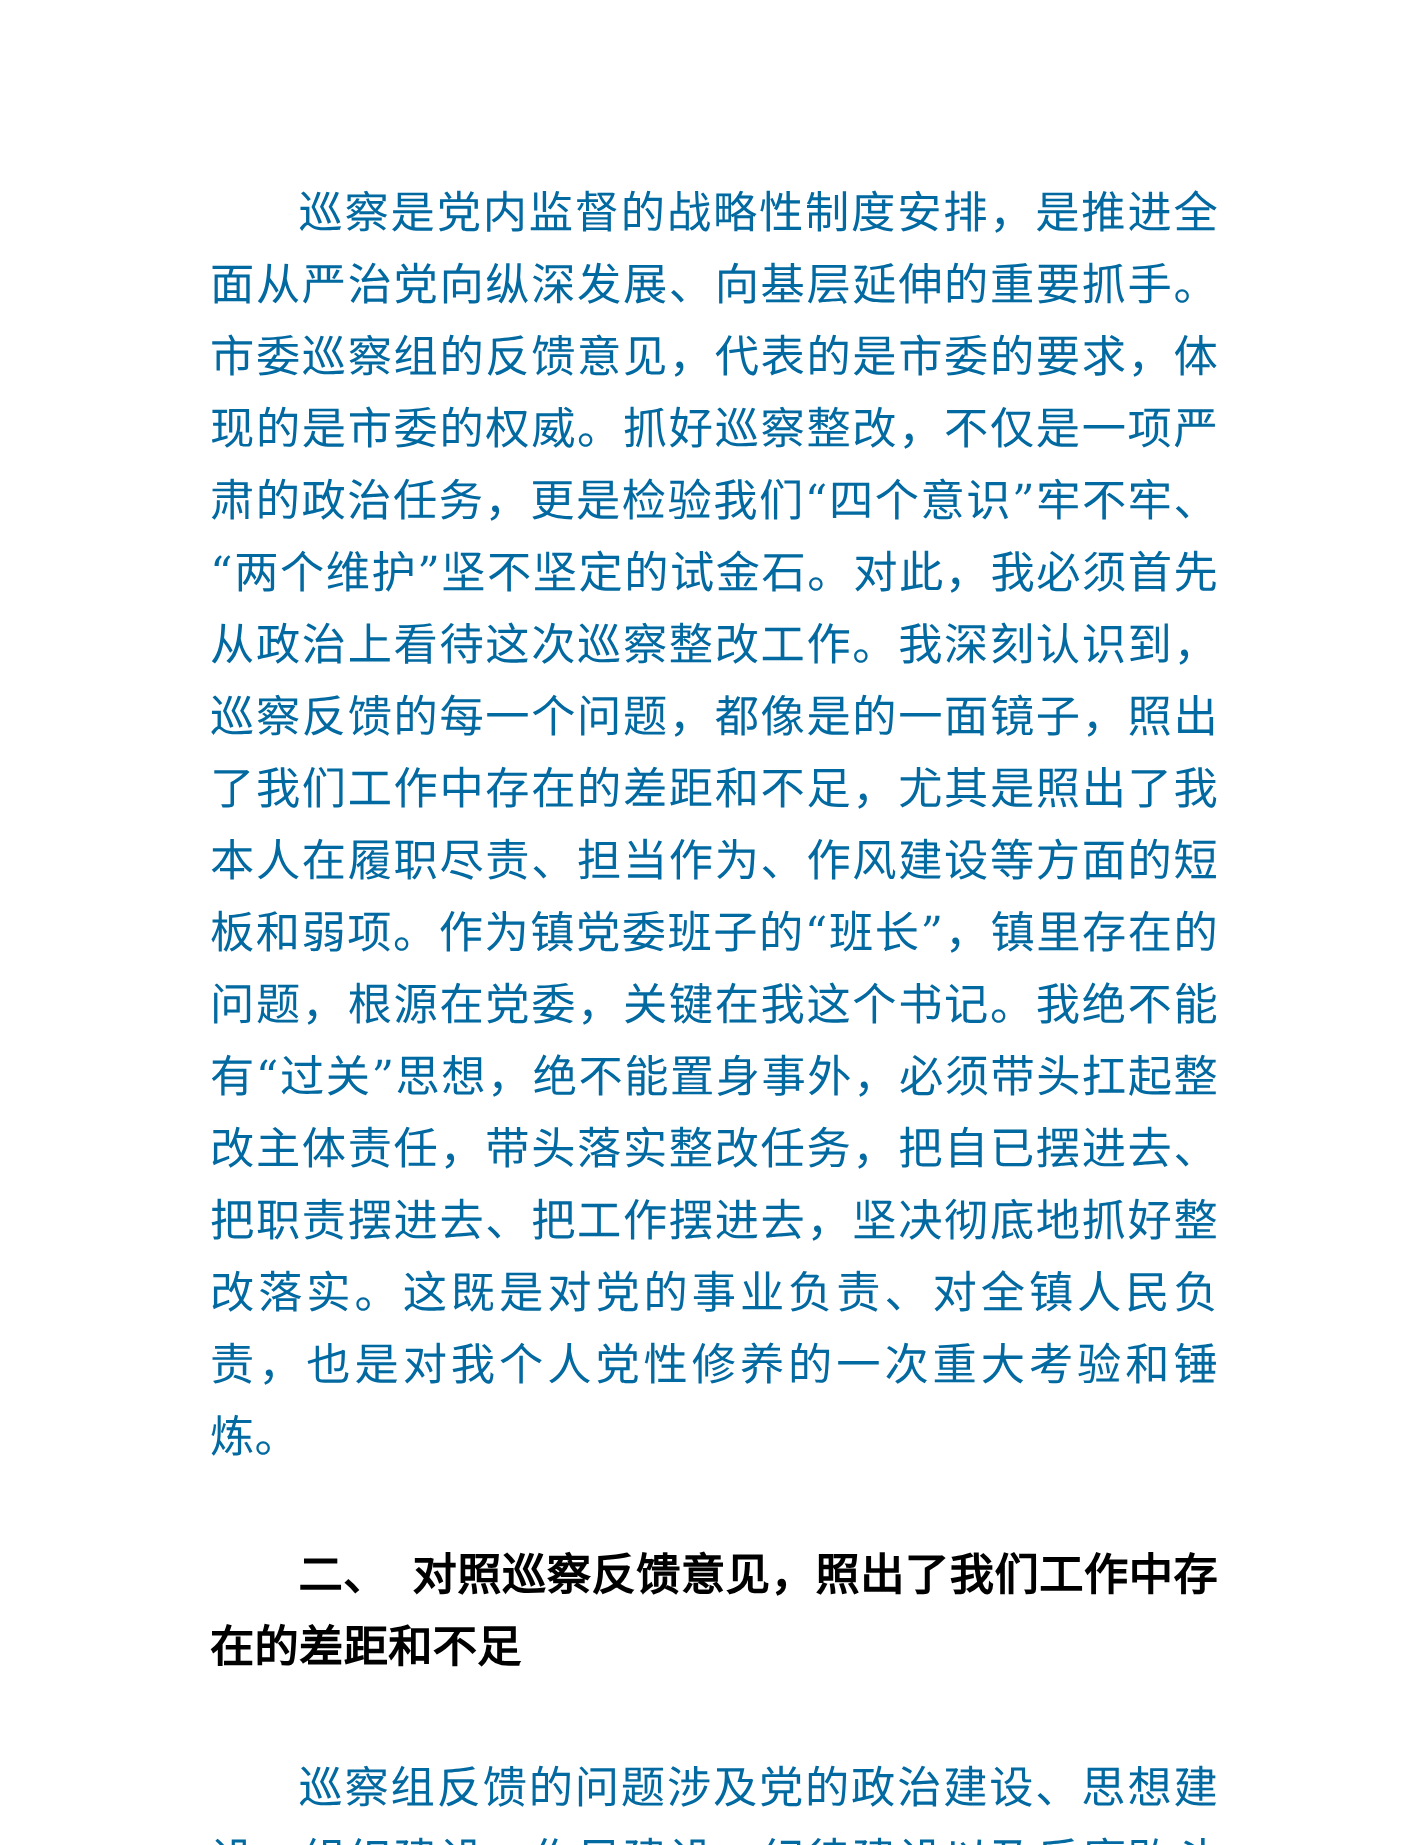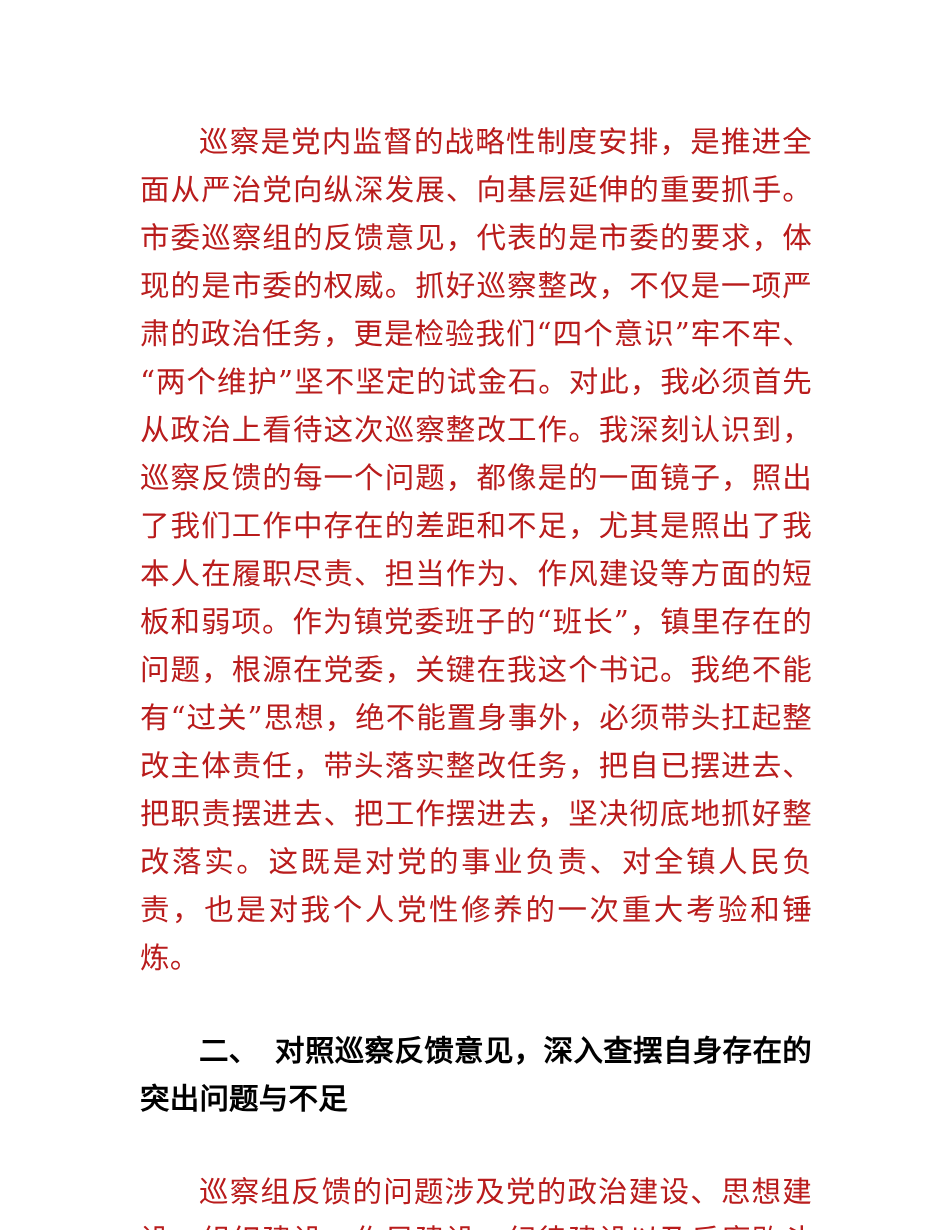--- a/index.html
+++ b/index.html
@@ -31,21 +31,21 @@
     top: 118px;
     width: 672px;
   }
 
   
   .para {
     margin: 0;
     font-family: "DejaVu Serif", "Liberation Serif", serif;
     font-size: 29.5px;
     line-height: 48px;
-    color: #b91c1c;
+    color: #0369a1;
     text-align: justify;
     text-justify: inter-character;
     text-indent: 2em;
     letter-spacing: 0.2px;
     word-break: break-all;
     font-weight: 400;
   }
 
   
   .heading {
@@ -70,20 +70,20 @@
 </head>
 <body>
 
 <div class="page">
   <div class="content">
 
     <p class="para">巡察是党内监督的战略性制度安排，是推进全面从严治党向纵深发展、向基层延伸的重要抓手。市委巡察组的反馈意见，代表的是市委的要求，体现的是市委的权威。抓好巡察整改，不仅是一项严肃的政治任务，更是检验我们“四个意识”牢不牢、“两个维护”坚不坚定的试金石。对此，我必须首先从政治上看待这次巡察整改工作。我深刻认识到，巡察反馈的每一个问题，都像是的一面镜子，照出了我们工作中存在的差距和不足，尤其是照出了我本人在履职尽责、担当作为、作风建设等方面的短板和弱项。作为镇党委班子的“班长”，镇里存在的问题，根源在党委，关键在我这个书记。我绝不能有“过关”思想，绝不能置身事外，必须带头扛起整改主体责任，带头落实整改任务，把自已摆进去、把职责摆进去、把工作摆进去，坚决彻底地抓好整改落实。这既是对党的事业负责、对全镇人民负责，也是对我个人党性修养的一次重大考验和锤炼。</p>
 
     <div class="spacer-before-heading"></div>
 
-    <h2 class="heading"><span>二、</span><span class="nowrap-gap"></span><span>对照巡察反馈意见，深入查摆自身存在的突出问题与不足</span></h2>
+    <h2 class="heading"><span>二、</span><span class="nowrap-gap"></span><span>对照巡察反馈意见，照出了我们工作中存在的差距和不足</span></h2>
 
     <div class="spacer-after-heading"></div>
 
     <p class="para">巡察组反馈的问题涉及党的政治建设、思想建设、组织建设、作风建设、纪律建设以及反腐败斗争等多个方面。经过深刻反思，我认识到这些问题或多或少都与我的领导责任、工作</p>
 
   </div>
 </div>
 
 </body></html>

